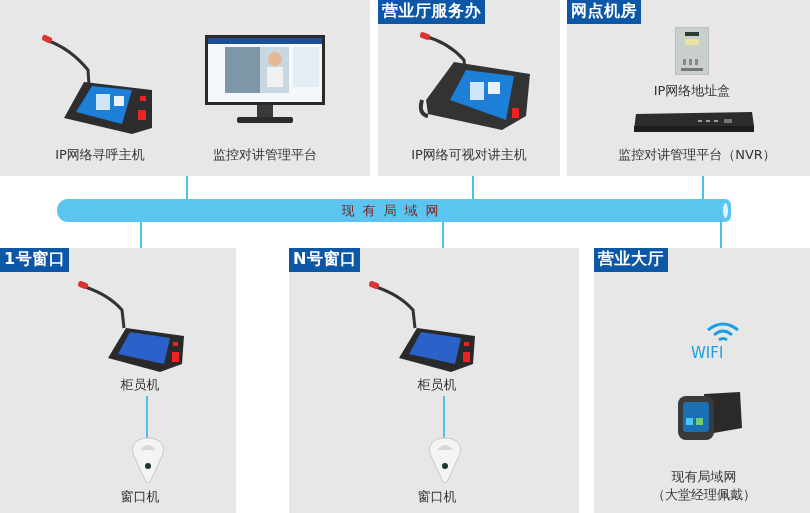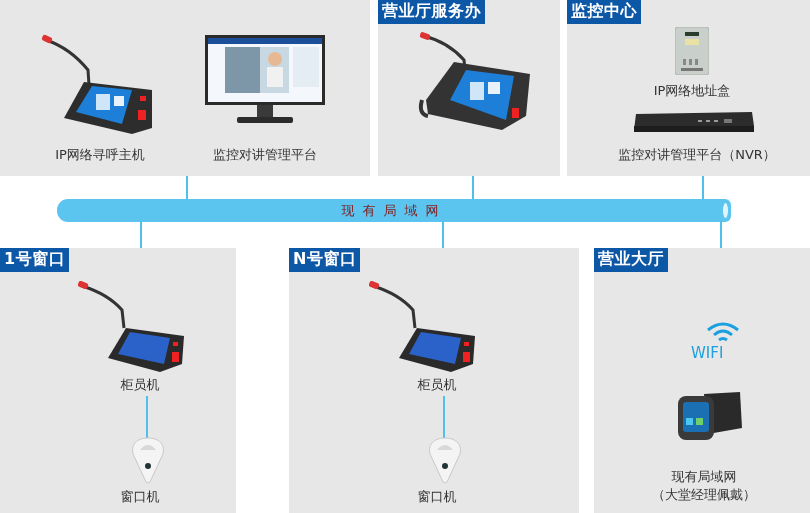--- a/index.html
+++ b/index.html
@@ -57,24 +57,25 @@
   <svg class="dev" style="left:40px;top:30px;" width="115" height="102" viewBox="0 0 115 102">
     <path d="M6 6 Q30 12 46 30 L48 50" stroke="#333" stroke-width="3" fill="none"></path>
     <rect x="2" y="3" width="10" height="6" rx="2" fill="#d33" transform="rotate(20 7 6)"></rect>
     <polygon points="8,70 36,32 112,44 108,86 84,100 10,84" fill="#333"></polygon>
     <path d="M4 70 Q0 84 10 86" stroke="#333" stroke-width="4" fill="none"></path>
     <polygon points="32,70 48,40 96,46 88,90" fill="#1e7fd8"></polygon>
     <rect x="52" y="52" width="14" height="18" fill="#cfe6f8"></rect>
     <rect x="70" y="52" width="12" height="12" fill="#e8f2fb"></rect>
     <rect x="94" y="78" width="7" height="10" fill="#e22"></rect>
   </svg>
+  <div class="cap" style="left:0;top:146px;width:182px;">IP网络可视对讲主机</div>
 </div>
 
 <div class="panel" style="left:567px;top:0;width:243px;height:176px;">
-  <div class="tag">监控中心</div>
+  <div class="tag">网点机房</div>
   <svg class="dev" style="left:108px;top:27px;" width="34" height="48" viewBox="0 0 34 48">
     <rect x="0" y="0" width="34" height="48" rx="3" fill="#c9cfca" stroke="#aeb4af"></rect>
     <rect x="10" y="5" width="14" height="4" fill="#2b3d2c"></rect>
     <rect x="10" y="12" width="14" height="6" fill="#e9e2a2"></rect>
     <rect x="8" y="32" width="3" height="6" fill="#888"></rect>
     <rect x="14" y="32" width="3" height="6" fill="#888"></rect>
     <rect x="20" y="32" width="3" height="6" fill="#888"></rect>
     <rect x="6" y="41" width="22" height="3" fill="#777"></rect>
   </svg>
   <div class="cap" style="left:60px;top:82px;width:130px;text-align:center;">IP网络地址盒</div>

